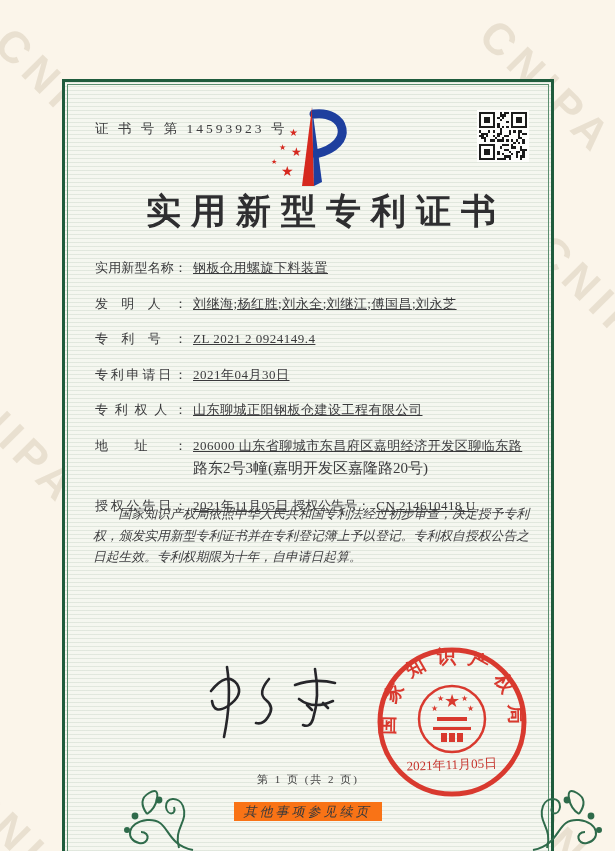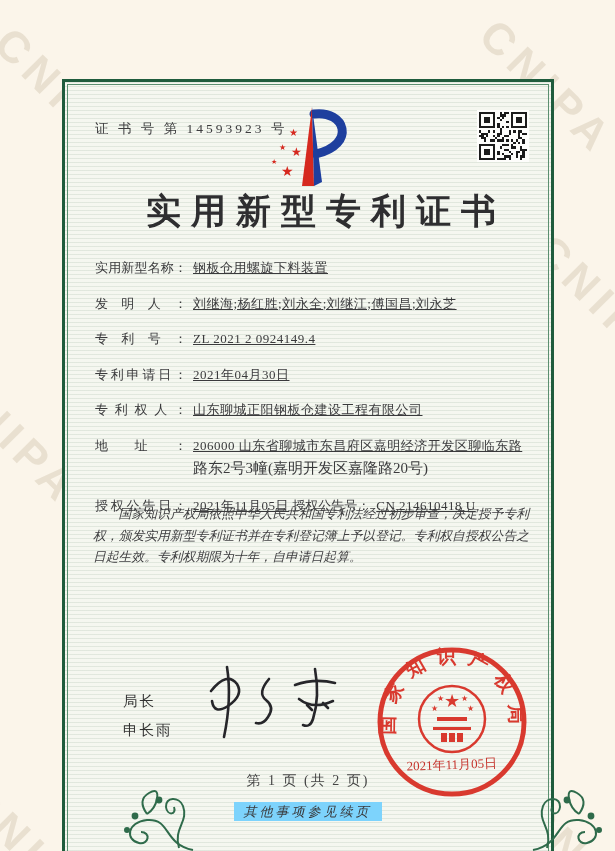--- a/index.html
+++ b/index.html
@@ -49,26 +49,26 @@
   .body-text{
     position:absolute; left:28px; top:422px; width:436px;
     font-size:12.8px; line-height:21.5px; font-style:italic; color:#3d3d3f;
     text-align:justify;
   }
   .body-text p{ margin:0; text-indent:2em;}
   .director{ position:absolute; left:58px; top:610px; font-family:"Liberation Sans","DejaVu Sans",sans-serif; font-size:14.5px; color:#333; }
   .director div{ margin-bottom:10px; letter-spacing:2px;}
   .signature{ position:absolute; left:128px; top:575px; width:170px; height:100px;}
   .seal{ position:absolute; left:310px; top:563px; width:154px; height:154px; opacity:.9;}
-  .page-no{ position:absolute; left:0; right:0; top:690px; text-align:center; font-size:14px; letter-spacing:2px; color:#444;}
+  .page-no{ position:absolute; left:0; right:0; top:690px; text-align:center; font-size:11px; letter-spacing:2px; color:#444;}
   .note{
     position:absolute; left:0; right:0; top:803px; text-align:center;
     font-size:13px; font-style:italic; letter-spacing:3px; color:#39393b;
   }
-  .note span{ background:#7dd3fc; padding:2px 10px;}
+  .note span{ background:#f97316; padding:2px 10px;}
   .flourish{ position:absolute; width:88px; height:88px;}
   .flourish.bl{ left:48px; top:688px;}
   .flourish.br{ left:460px; top:688px; transform:scaleX(-1);}
 </style>
 </head>
 <body>
 
 <div class="page">
 
   <div class="watermark" style="left:20px;top:18px;">CNIPA</div>
@@ -323,24 +323,20 @@
       <div class="frow grant-row">
         <span class="flabel">授权公告日：</span><span class="fvalue">2021年11月05日</span>
         <span class="grant-no"><span class="flabel" style="width:auto;">授权公告号：</span><span class="fvalue">CN 214610418 U</span></span>
       </div>
     </div>
 
     <div class="body-text">
       <p>国家知识产权局依照中华人民共和国专利法经过初步审查，决定授予专利权，颁发实用新型专利证书并在专利登记簿上予以登记。专利权自授权公告之日起生效。专利权期限为十年，自申请日起算。</p>
     </div>
 
-    <div class="director">
-      <div>局长</div>
-      <div>申长雨</div>
-    </div>
 
     <div class="signature">
       <svg viewBox="0 0 170 100" width="170" height="100" fill="none" stroke="#26262a" stroke-width="2.6" stroke-linecap="round">
         <path d="M18,34 q16,-20 26,-7 q7,11 -9,22 q-14,9 -16,-5"></path>
         <path d="M34,10 q5,32 -3,70"></path>
         <path d="M76,22 q-12,14 -3,21 q9,7 2,17 q-5,8 -12,6"></path>
         <path d="M102,28 q20,-7 40,-2"></path>
         <path d="M122,12 q5,28 -2,50 q-3,9 -10,6"></path>
         <path d="M106,42 q14,11 34,2"></path>
         <path d="M114,48 l5,5"></path>

